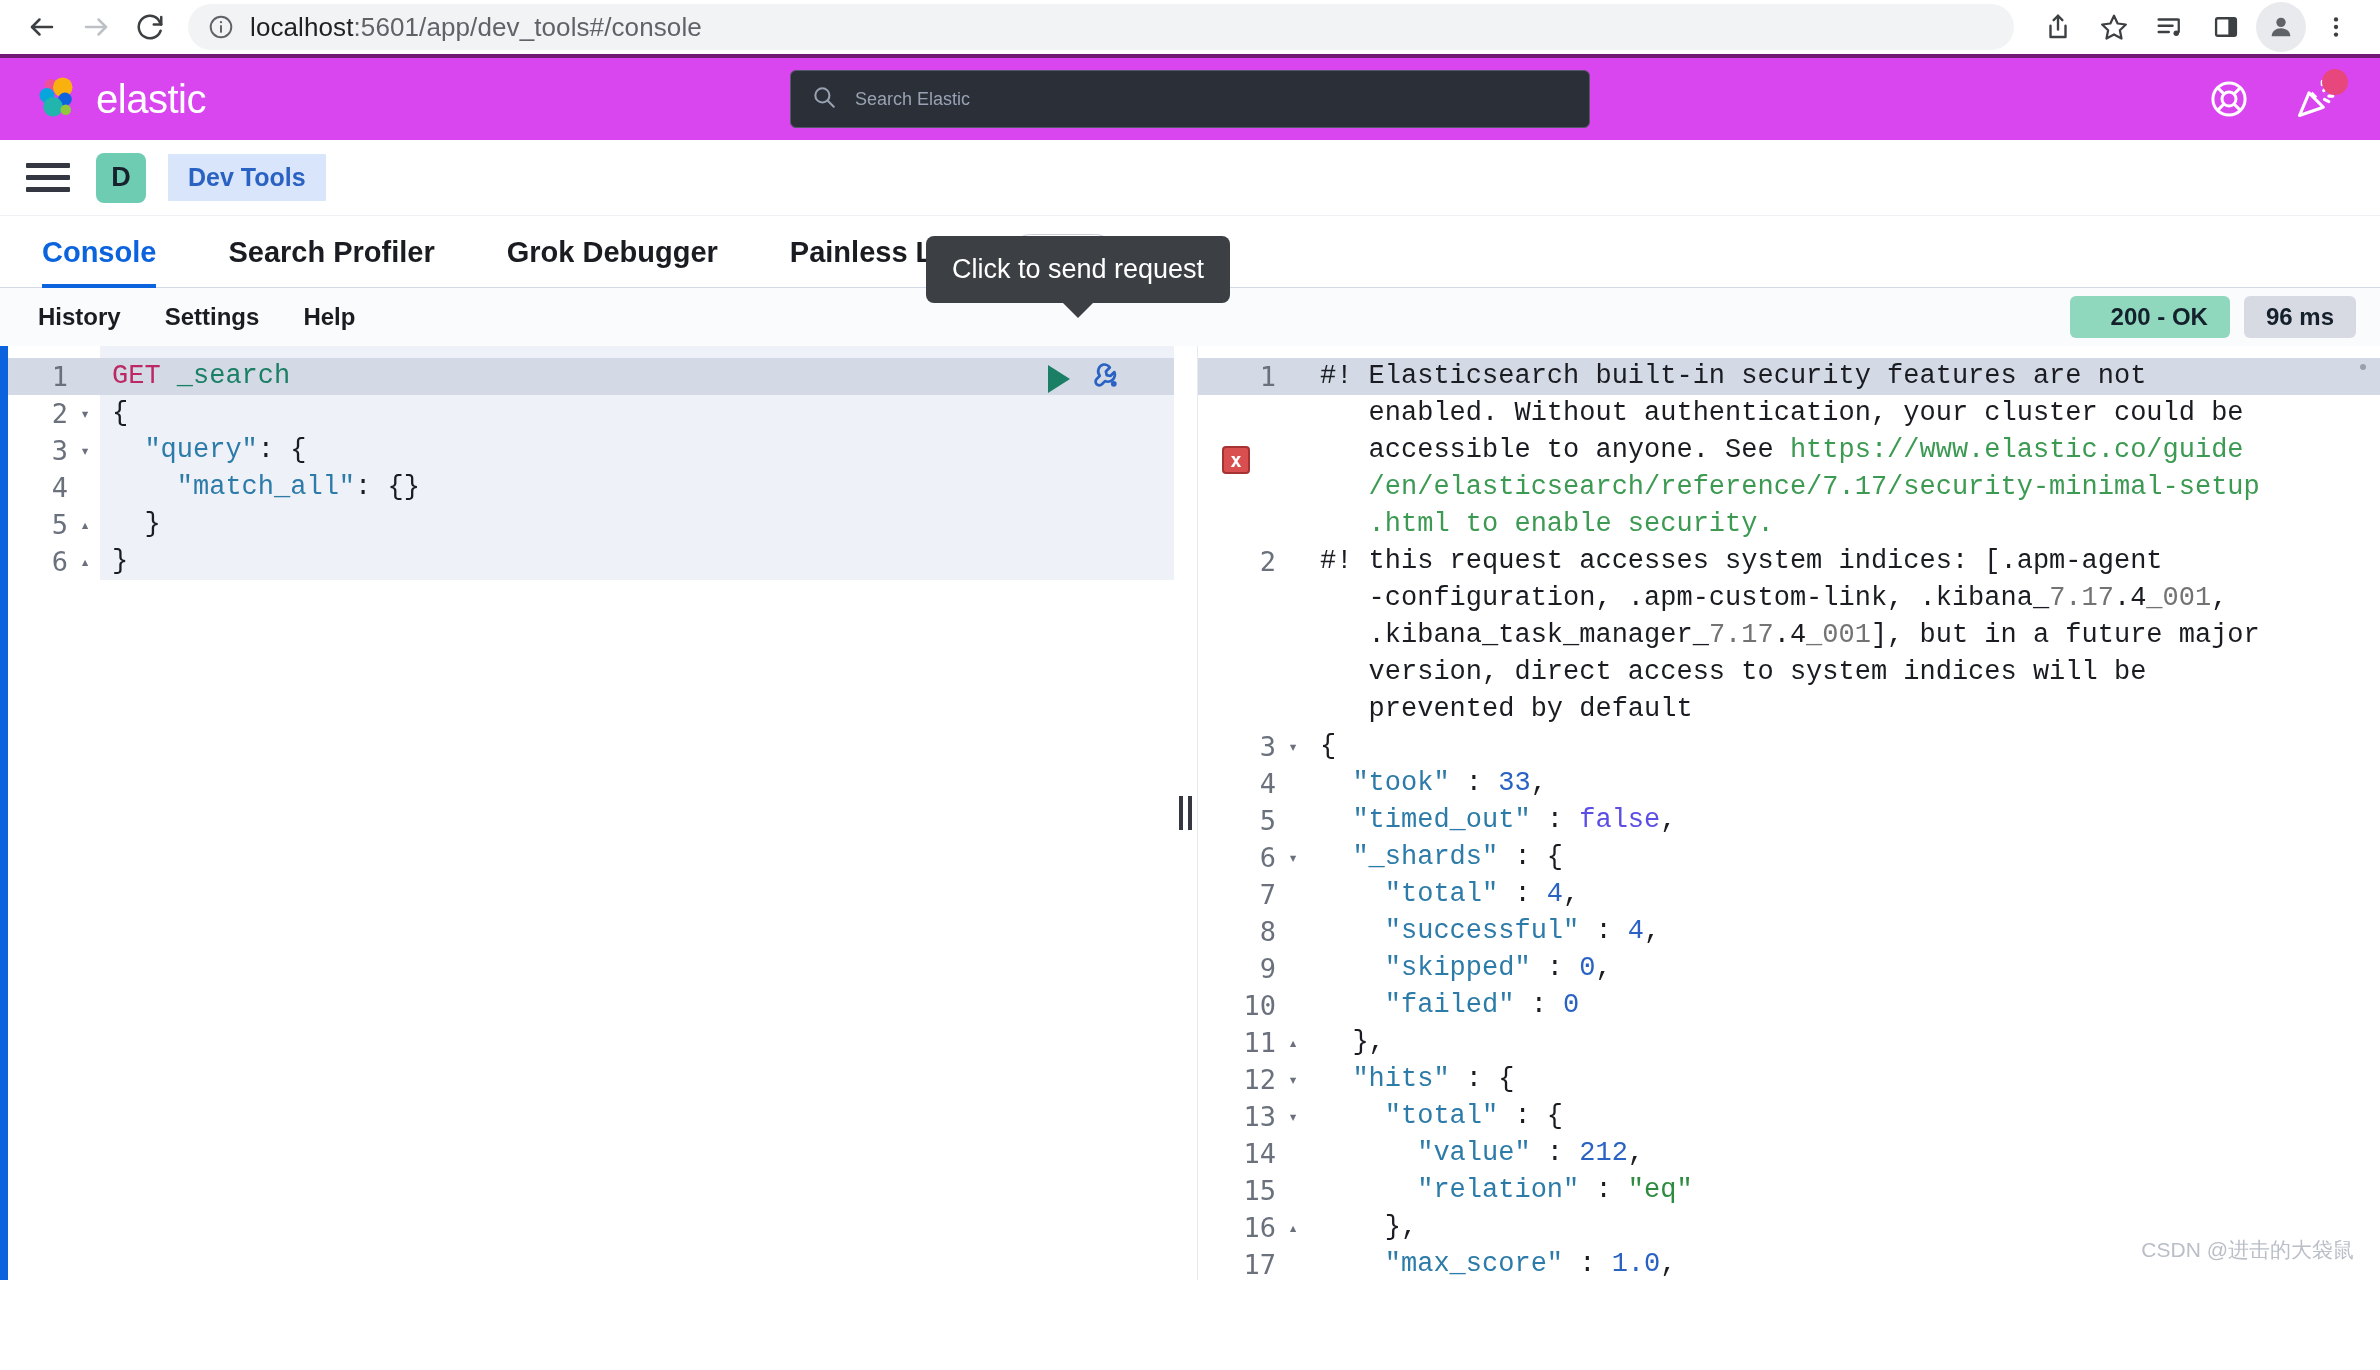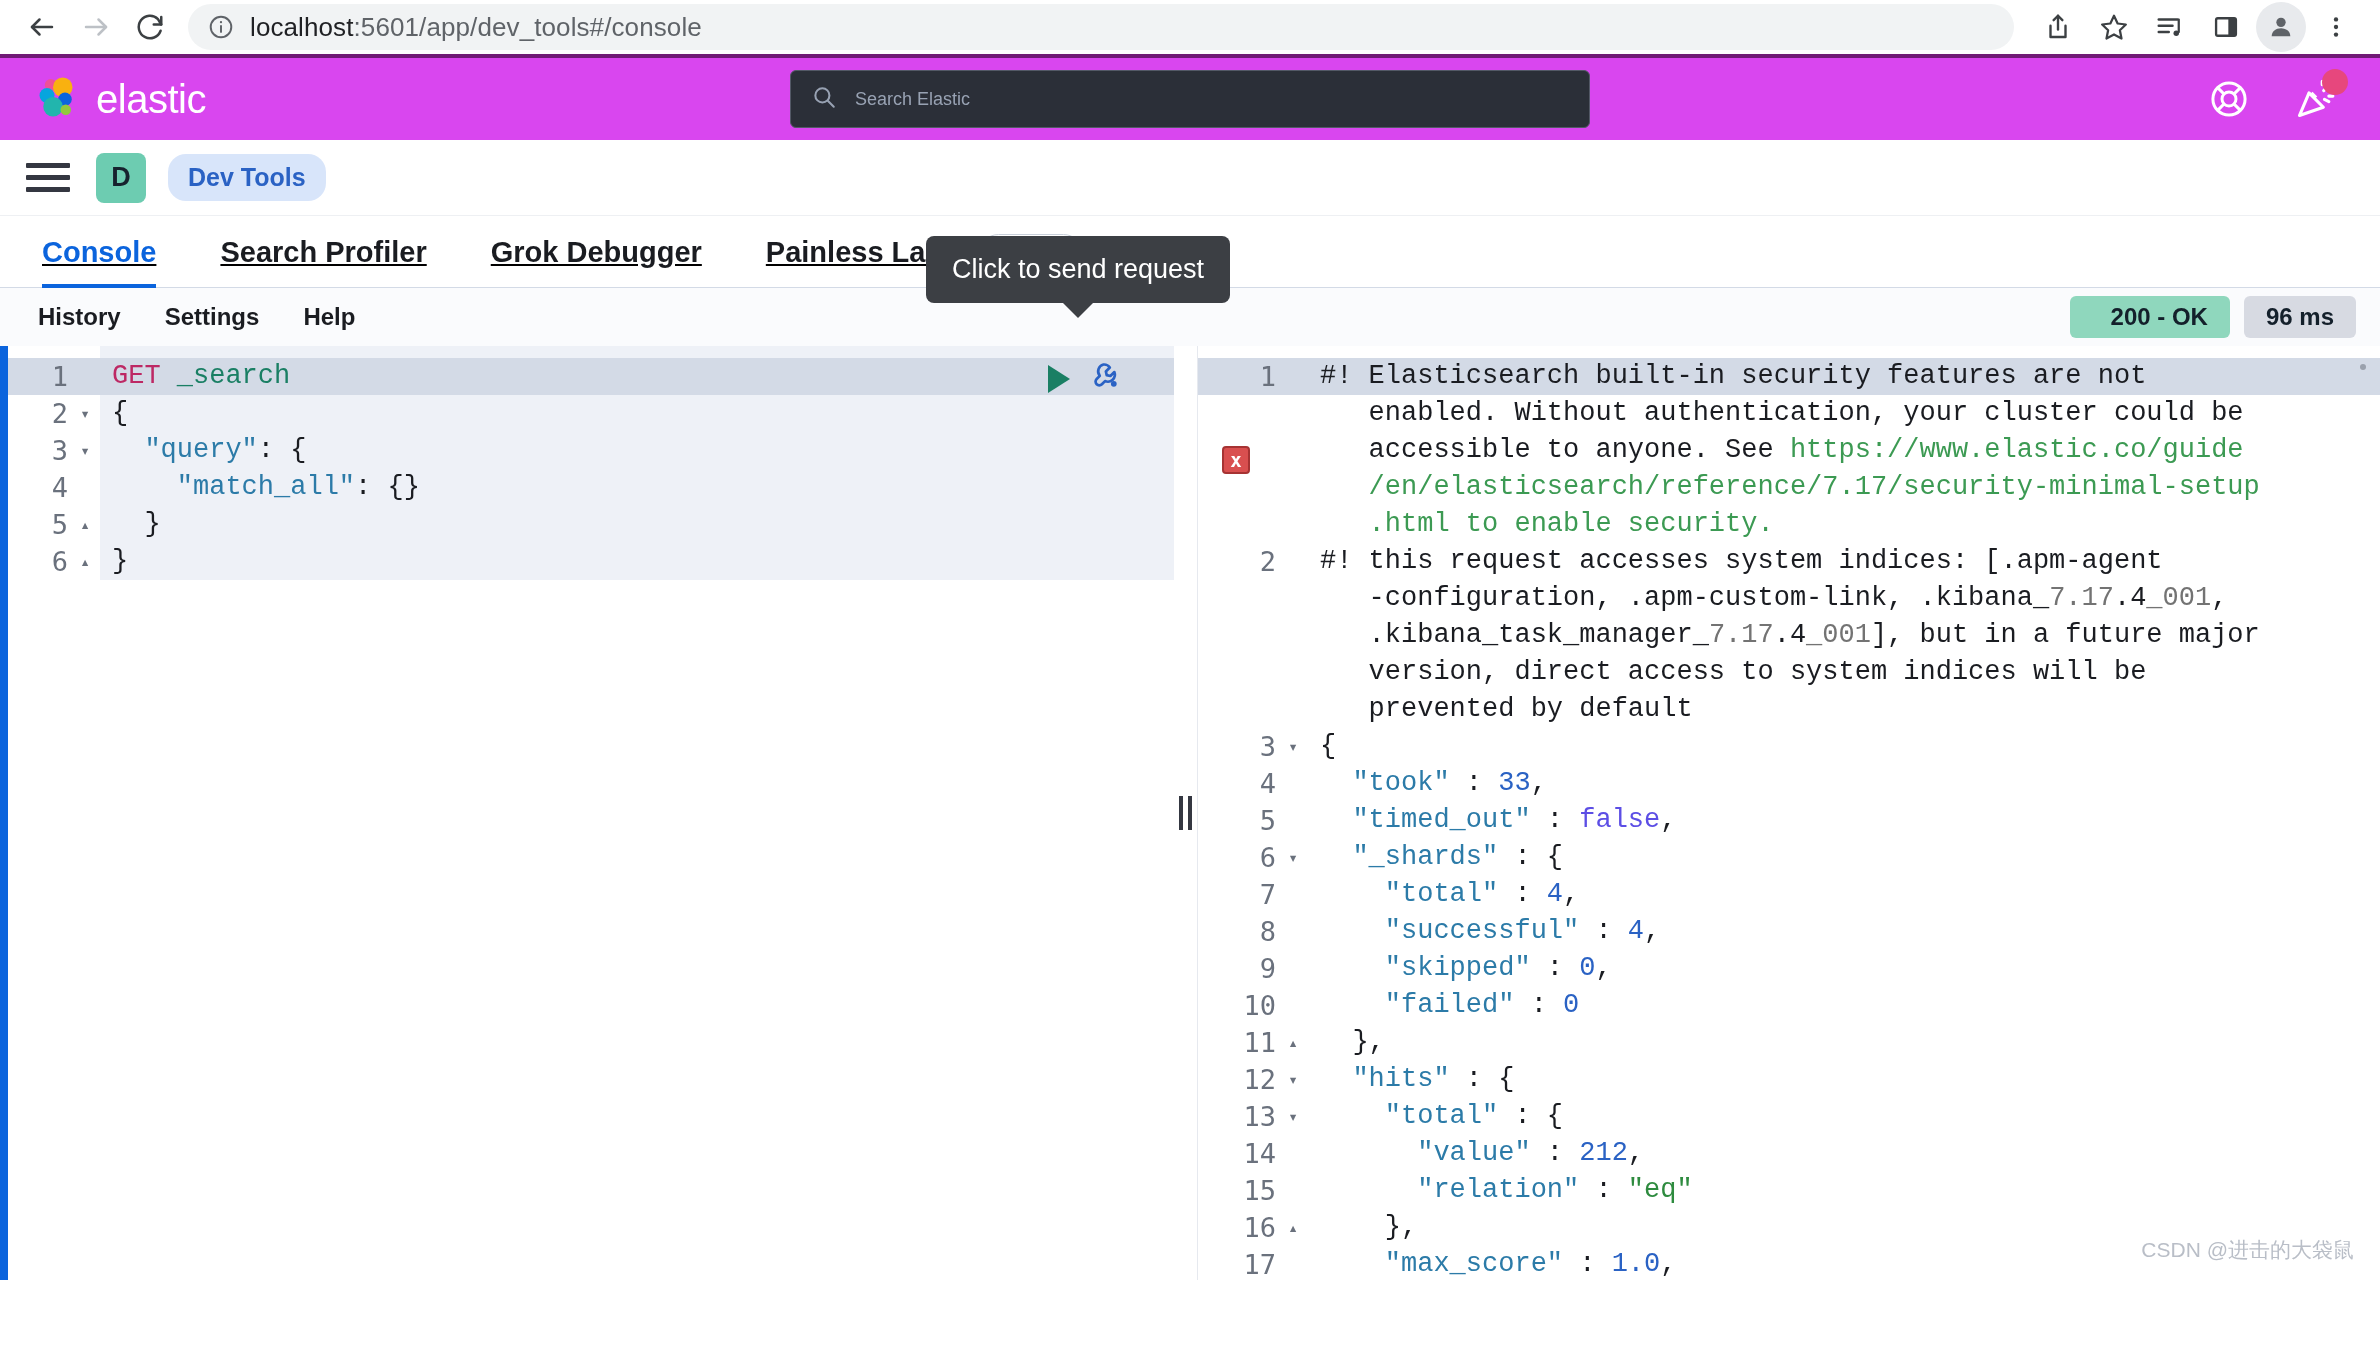--- a/index.html
+++ b/index.html
@@ -158,35 +158,34 @@
     color: #17222e;
     font-size: 27px;
     font-weight: 600;
   }
   .crumb-pill {
     background: #d8e5fa;
     color: #2a62c4;
     font-size: 25px;
     font-weight: 700;
     padding: 9px 20px;
-    border-radius: 18px;
+    border-radius: 1px;
   }
 
   
   .tabs-row {
     height: 72px;
     background: #ffffff;
     display: flex;
     align-items: flex-end;
     padding: 0 14px;
-    gap: 8px;
+    gap: 16px;
     border-bottom: 1px solid #d3dae6;
     position: relative;
     z-index: 3;
-    text-decoration: underline;
   }
   .tab {
     font-size: 29px;
     font-weight: 700;
     color: #1a1c21;
     padding: 0 28px 18px 28px;
     position: relative;
     white-space: nowrap;
   }
   .tab.active { color: #0b64dd; }

